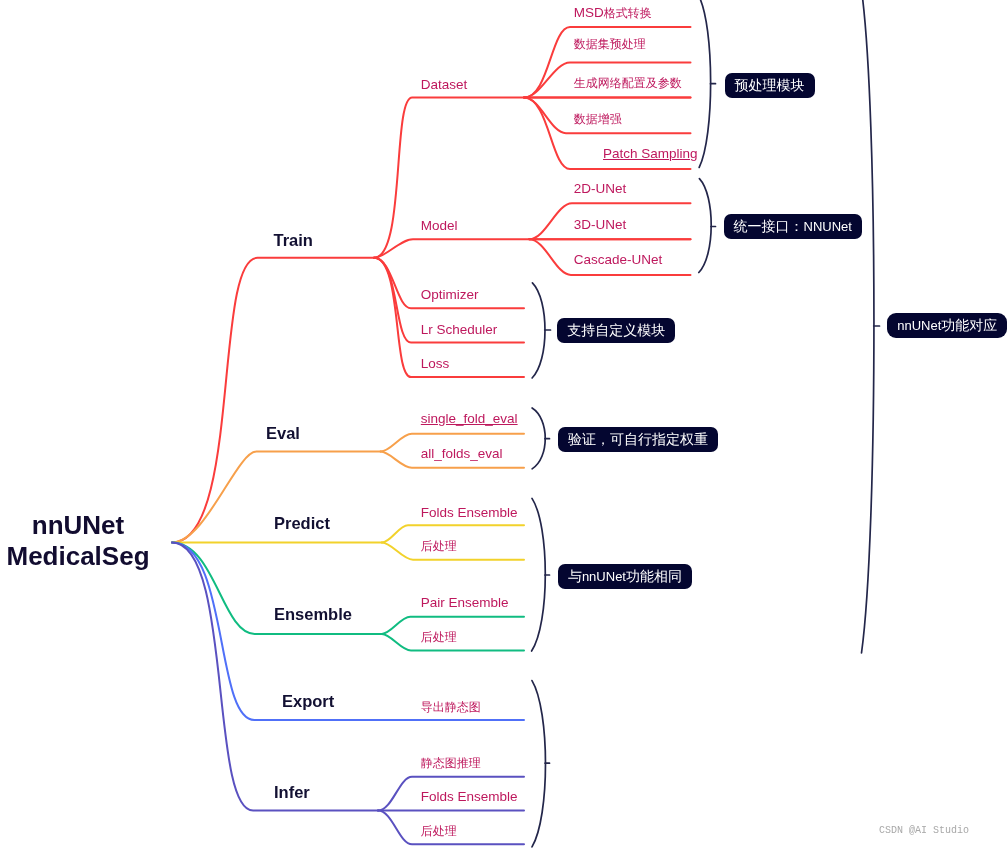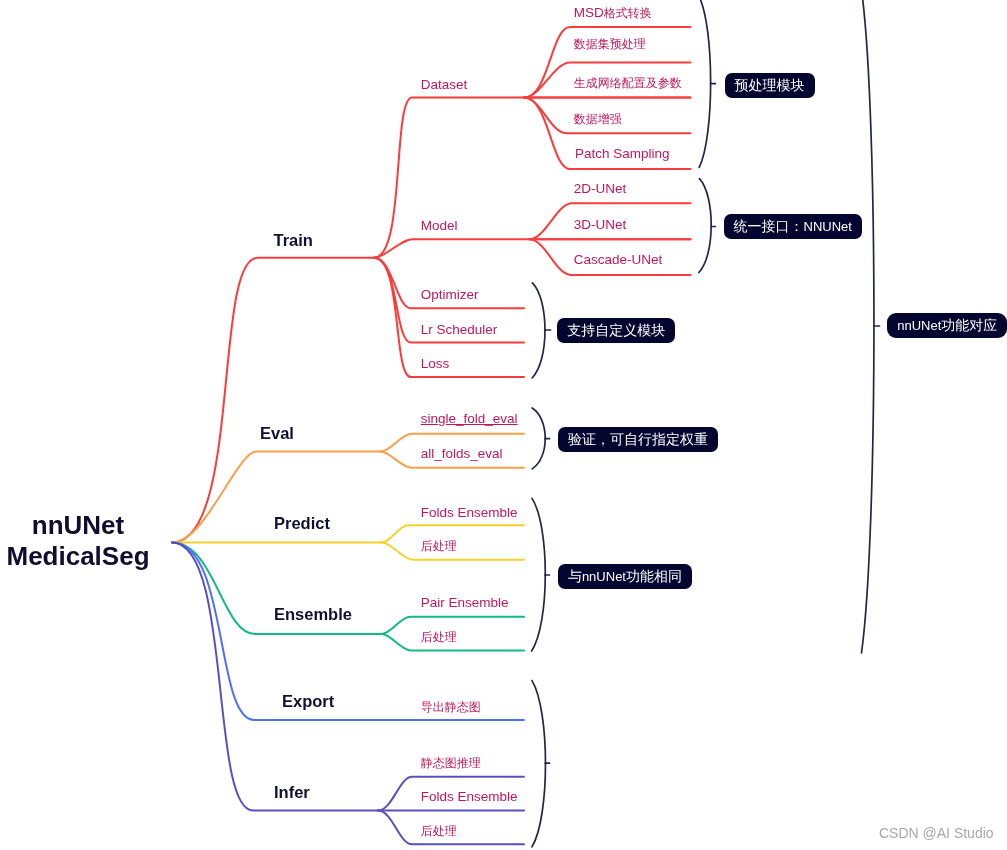--- a/index.html
+++ b/index.html
@@ -65,23 +65,23 @@
       <path d="M 544.9 575 L 549.5 575" stroke="#23264a" stroke-width="1.7" fill="none" stroke-linecap="round"></path>
       <path d="M 532 680.6 C 549.98 710.534, 549.98 816.966, 532 846.9" stroke="#23264a" stroke-width="1.7" fill="none" stroke-linecap="round"></path>
       <path d="M 545.1 763.2 L 549.5 763.2" stroke="#23264a" stroke-width="1.7" fill="none" stroke-linecap="round"></path>
       <path d="M 861.5 -10 C 878.085 109.33999999999999, 878.085 533.66, 861.5 653" stroke="#23264a" stroke-width="1.7" fill="none" stroke-linecap="round"></path>
       <path d="M 873.7 326 L 879.5 326" stroke="#23264a" stroke-width="1.7" fill="none" stroke-linecap="round"></path>
     </svg>
   <div class="txt root-title" style="left:0;width:156px;top:510px;">
     <div>nnUNet</div>
     <div>MedicalSeg</div>
   </div>
-  <div class="watermark" style="left:879px;top:825px;font-size:14px;">CSDN @AI Studio</div>
+  <div class="watermark" style="left:879px;top:825px;font-size:10px;font-family:Liberation Mono, monospace;">CSDN @AI Studio</div>
 <div class="txt branch-label" style="left: 273.5px; top: 230.5px;">Train</div>
-    <div class="txt branch-label" style="left: 260px; top: 423.5px;">Eval</div>
+    <div class="txt branch-label" style="left: 266px; top: 423.5px;">Eval</div>
     <div class="txt branch-label" style="left: 274px; top: 513.5px;">Predict</div>
     <div class="txt branch-label" style="left: 274px; top: 605px;">Ensemble</div>
     <div class="txt branch-label" style="left: 282px; top: 691.5px;">Export</div>
     <div class="txt branch-label" style="left: 274px; top: 782.5px;">Infer</div>
     <div class="txt leaf-label" style="left: 420.8px; top: 77.2px;">Dataset</div>
     <div class="txt leaf-label" style="left: 420.8px; top: 218.2px;">Model</div>
     <div class="txt leaf-label" style="left: 420.8px; top: 287.2px;">Optimizer</div>
     <div class="txt leaf-label" style="left: 420.8px; top: 321.5px;">Lr Scheduler</div>
     <div class="txt leaf-label" style="left: 420.8px; top: 356px;">Loss</div>
     <div class="txt leaf-label" style="left: 420.8px; top: 411px; text-decoration: underline;">single_fold_eval</div>
@@ -91,21 +91,21 @@
     <div class="txt leaf-label" style="left: 420.8px; top: 595px;">Pair Ensemble</div>
     <div class="txt leaf-label" style="left: 420.8px; top: 629px;"><span class="cjk">后处理</span></div>
     <div class="txt leaf-label" style="left: 420.8px; top: 699px;"><span class="cjk">导出静态图</span></div>
     <div class="txt leaf-label" style="left: 420.8px; top: 754.5px;"><span class="cjk">静态图推理</span></div>
     <div class="txt leaf-label" style="left: 420.8px; top: 789px;">Folds Ensemble</div>
     <div class="txt leaf-label" style="left: 420.8px; top: 823px;"><span class="cjk">后处理</span></div>
     <div class="txt leaf-label" style="left: 573.8px; top: 5px;">MSD<span class="cjk">格式转换</span></div>
     <div class="txt leaf-label" style="left: 573.8px; top: 36px; font-family: Liberation Mono, monospace;"><span class="cjk">数据集预处理</span></div>
     <div class="txt leaf-label" style="left: 573.8px; top: 75px;"><span class="cjk">生成网络配置及参数</span></div>
     <div class="txt leaf-label" style="left: 573.8px; top: 111px;"><span class="cjk">数据增强</span></div>
-    <div class="txt leaf-label" style="left: 575px; top: 146px;">Patch Sampling</div>
+    <div class="txt leaf-label" style="left: 603px; top: 146px; text-decoration: underline;">Patch Sampling</div>
     <div class="txt leaf-label" style="left: 573.8px; top: 181px;">2D-UNet</div>
     <div class="txt leaf-label" style="left: 573.8px; top: 217px;">3D-UNet</div>
     <div class="txt leaf-label" style="left: 573.8px; top: 252px;">Cascade-UNet</div>
     <div class="tag" style="left: 724.5px; top: 72.7px;"><span class="cjk">预处理模块</span></div>
     <div class="tag" style="left: 723.5px; top: 213.8px;"><span class="cjk">统一接口：</span>NNUNet</div>
     <div class="tag" style="left: 557.2px; top: 317.6px;"><span class="cjk">支持自定义模块</span></div>
     <div class="tag" style="left: 557.9px; top: 426.6px;"><span class="cjk">验证，可自行指定权重</span></div>
     <div class="tag" style="left: 557.9px; top: 563.5px;"><span class="cjk">与</span>nnUNet<span class="cjk">功能相同</span></div>
     <div class="tag" style="left: 887.2px; top: 313.1px; border-radius: 9px;">nnUNet<span class="cjk">功能对应</span></div>
   </div>

